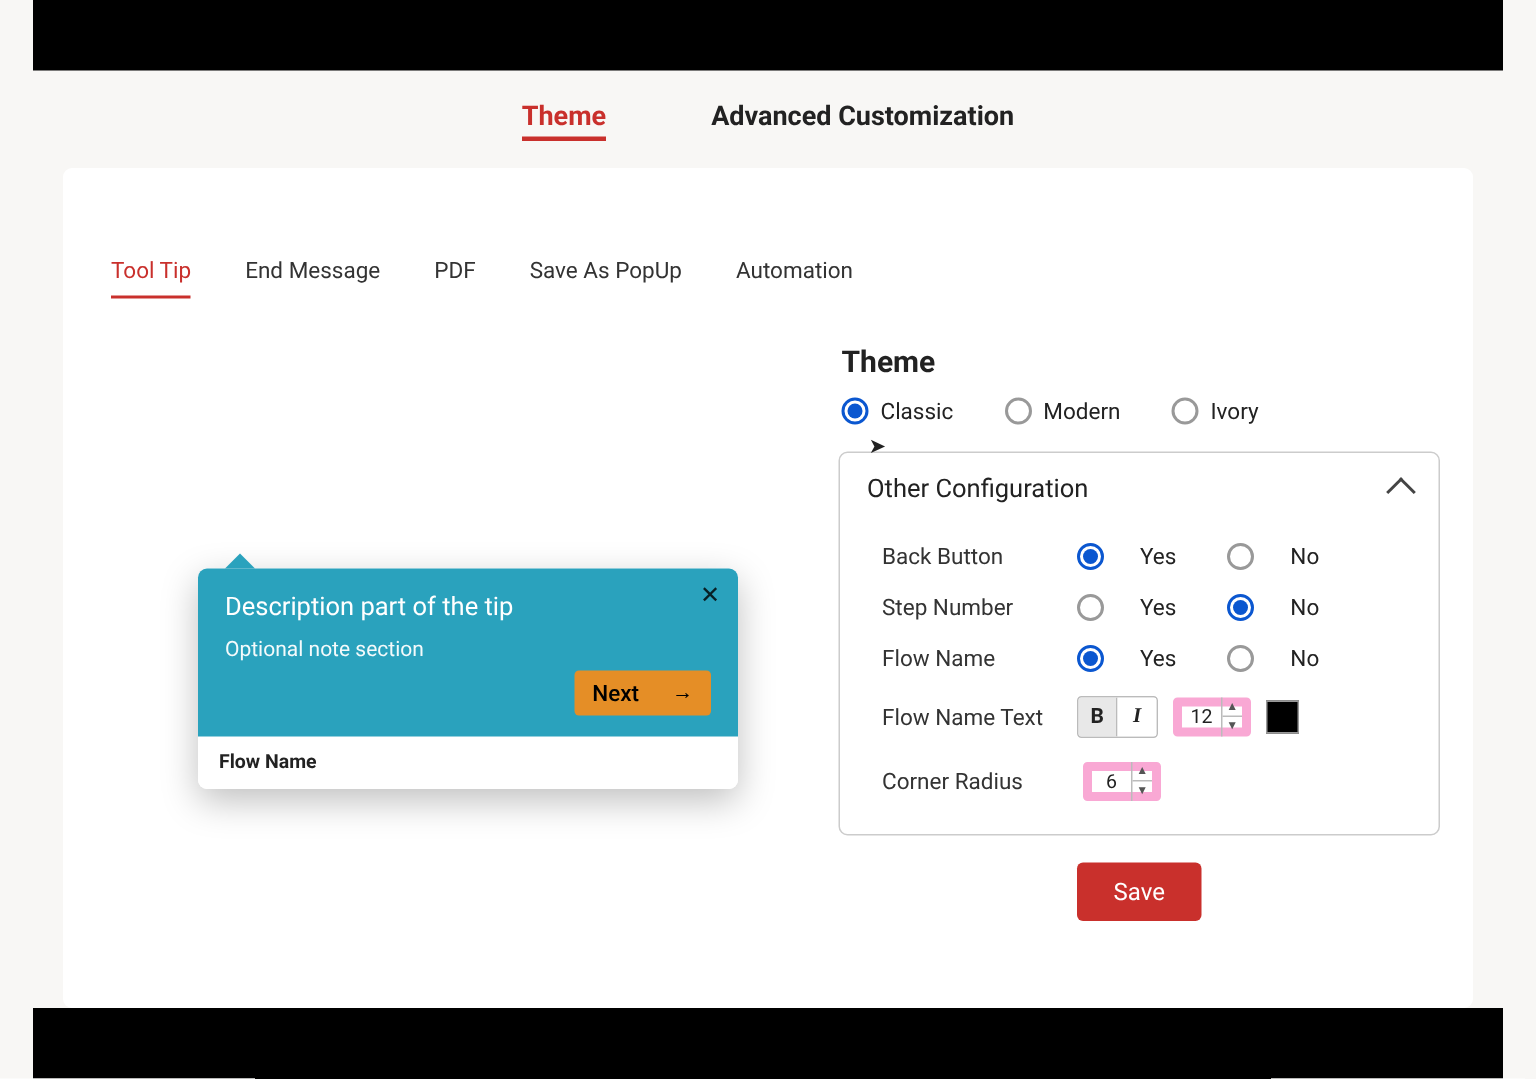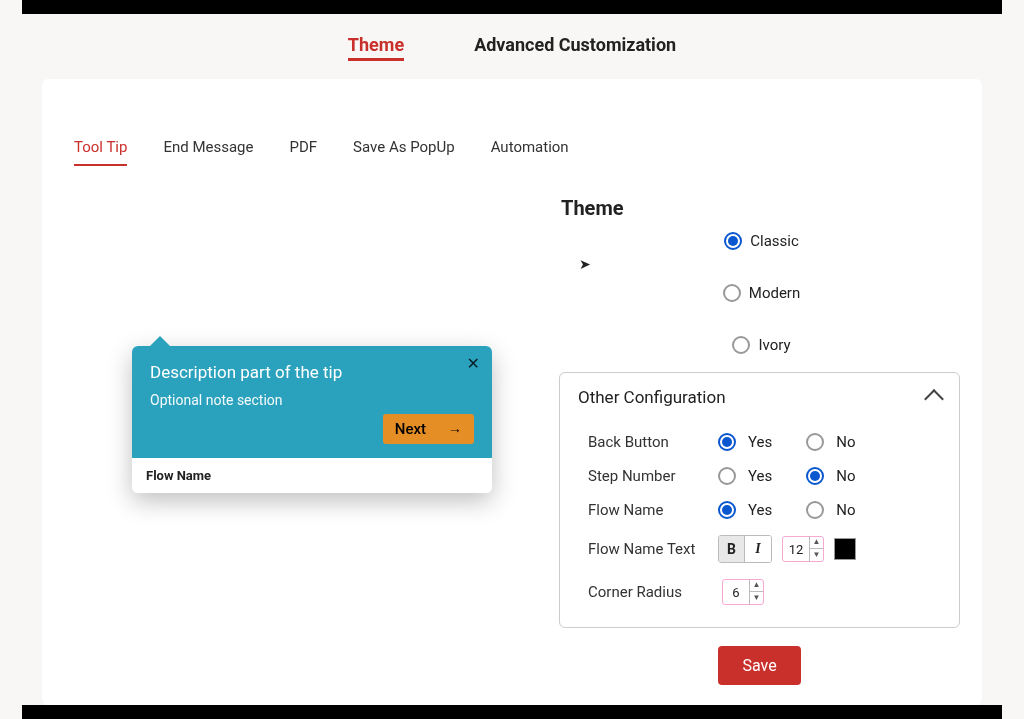--- a/index.html
+++ b/index.html
@@ -46,28 +46,28 @@
   .cursor-overlay { position:absolute; left:18px; top:24px; font-size:14px; pointer-events:none; }
   
   .accordion { border:1px solid #ccc; border-radius:6px; margin:0 2px 16px 2px; background:#fff; }
   .acc-header { display:flex; align-items:center; justify-content:space-between; padding:14px 18px; font-size:17px; cursor:pointer; }
   .chev { width:14px; height:14px; display:inline-block; border-right:2px solid #444; border-bottom:2px solid #444; transform:rotate(45deg); }
   .chev.up { transform:rotate(-135deg); margin-top:4px; }
   .acc-body { padding:4px 18px 14px 28px; }
   .field-row { display:flex; align-items:center; padding:8px 0; font-size:15px; }
   .field-label { width:130px; color:#333; }
   .mini-radio-group { display:flex; gap:34px; }
-  .mini-radio { display:inline-flex; align-items:center; gap:12px; cursor:pointer; }
+  .mini-radio { display:inline-flex; align-items:center; gap:24px; cursor:pointer; }
   .mini-radio .radio-circle { width:18px; height:18px; }
   
   .fmt-group { display:inline-flex; border:1px solid #bbb; border-radius:3px; overflow:hidden; margin-right:10px; }
   .fmt-btn { width:26px; height:26px; display:flex; align-items:center; justify-content:center; font-weight:700; background:#fff; border-right:1px solid #bbb; cursor:pointer; font-size:14px; }
   .fmt-btn:last-child { border-right:none; }
   .fmt-btn.active { background:#e8e8e8; }
-  .spinner-box { display:inline-flex; align-items:center; border:1px solid #f9a8d4; border-radius:3px; height:26px; }
+  .spinner-box { display:inline-flex; align-items:center; border:6px solid #f9a8d4; border-radius:3px; height:26px; }
   .spinner-val { width:26px; text-align:center; font-size:13px; }
   .spinner-arrows { width:14px; display:flex; flex-direction:column; border-left:1px solid #bbb; }
   .sp-arrow { height:13px; font-size:8px; text-align:center; line-height:12px; cursor:pointer; color:#555; }
   .sp-arrow:first-child { border-bottom:1px solid #bbb; }
   .color-swatch { width:22px; height:22px; border:1px solid #999; margin-left:10px; cursor:pointer; }
   
   .save-wrap { display:flex; justify-content:center; margin-top:18px; }
   .save-btn { background:#c9302c; color:#fff; padding:10px 24px; border-radius:4px; font-size:16px; cursor:pointer;text-align:right; }
 </style>
 </head>
@@ -105,21 +105,21 @@
               </div>
               <div style="clear:both"></div>
             </div>
             <div class="tooltip-footer">Flow Name</div>
           </div>
         </div>
 
         <div class="right-col">
           <div class="section-title">Theme</div>
 
-          <div class="radio-row" style="position:relative;flex-direction:column;">
+          <div class="radio-row" style="position:relative;">
             <div class="radio checked">
               <span class="radio-circle"></span>
               <span>Classic</span>
             </div>
             <span class="cursor-overlay">➤</span>
             <div class="radio">
               <span class="radio-circle"></span>
               <span>Modern</span>
             </div>
             <div class="radio">

